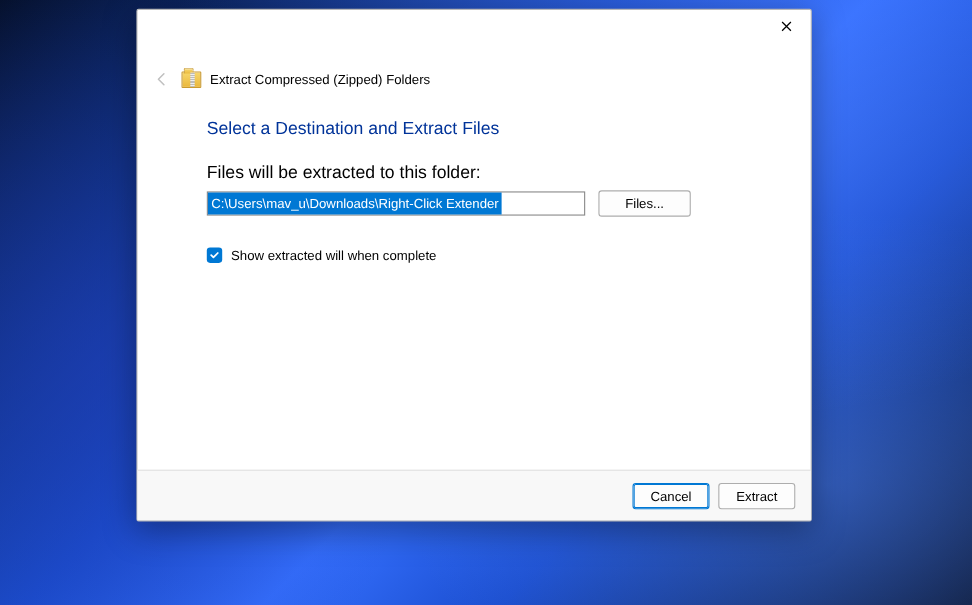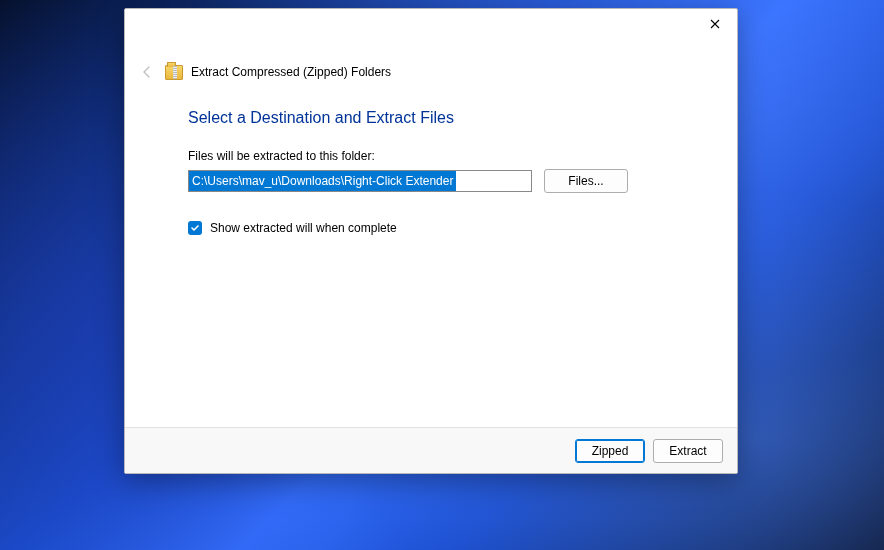--- a/index.html
+++ b/index.html
@@ -110,21 +110,21 @@
       flex: 1;
       padding: 18px 40px 0 63px;
     }
     .heading {
       color: #003399;
       font-size: 16px;
       font-weight: 400;
       margin-bottom: 22px;
     }
     .label {
-      font-size: 12px;
+      font-size: 16px;
       color: #000;
       margin-bottom: 6px;
       display: block;
     }
     .path-row {
       display: flex;
       gap: 12px;
       align-items: center;
       margin-bottom: 28px;
     }
@@ -260,16 +260,16 @@
       <span class="checkbox">
         <svg viewBox="0 0 10 10">
             <path d="M2 5 L4 7 L8 3" stroke="#fff" stroke-width="1.6" fill="none" stroke-linecap="round" stroke-linejoin="round"></path>
           </svg>
       </span>
       <label class="checkbox-label">Show extracted will when complete</label>
     </div>
   </div>
 
   <div class="dialog-footer">
-    <button class="footer-btn primary">Zipped</button>
+    <button class="footer-btn primary">Cancel</button>
     <button class="footer-btn">Extract</button>
   </div>
 </div>
 
 </body></html>

